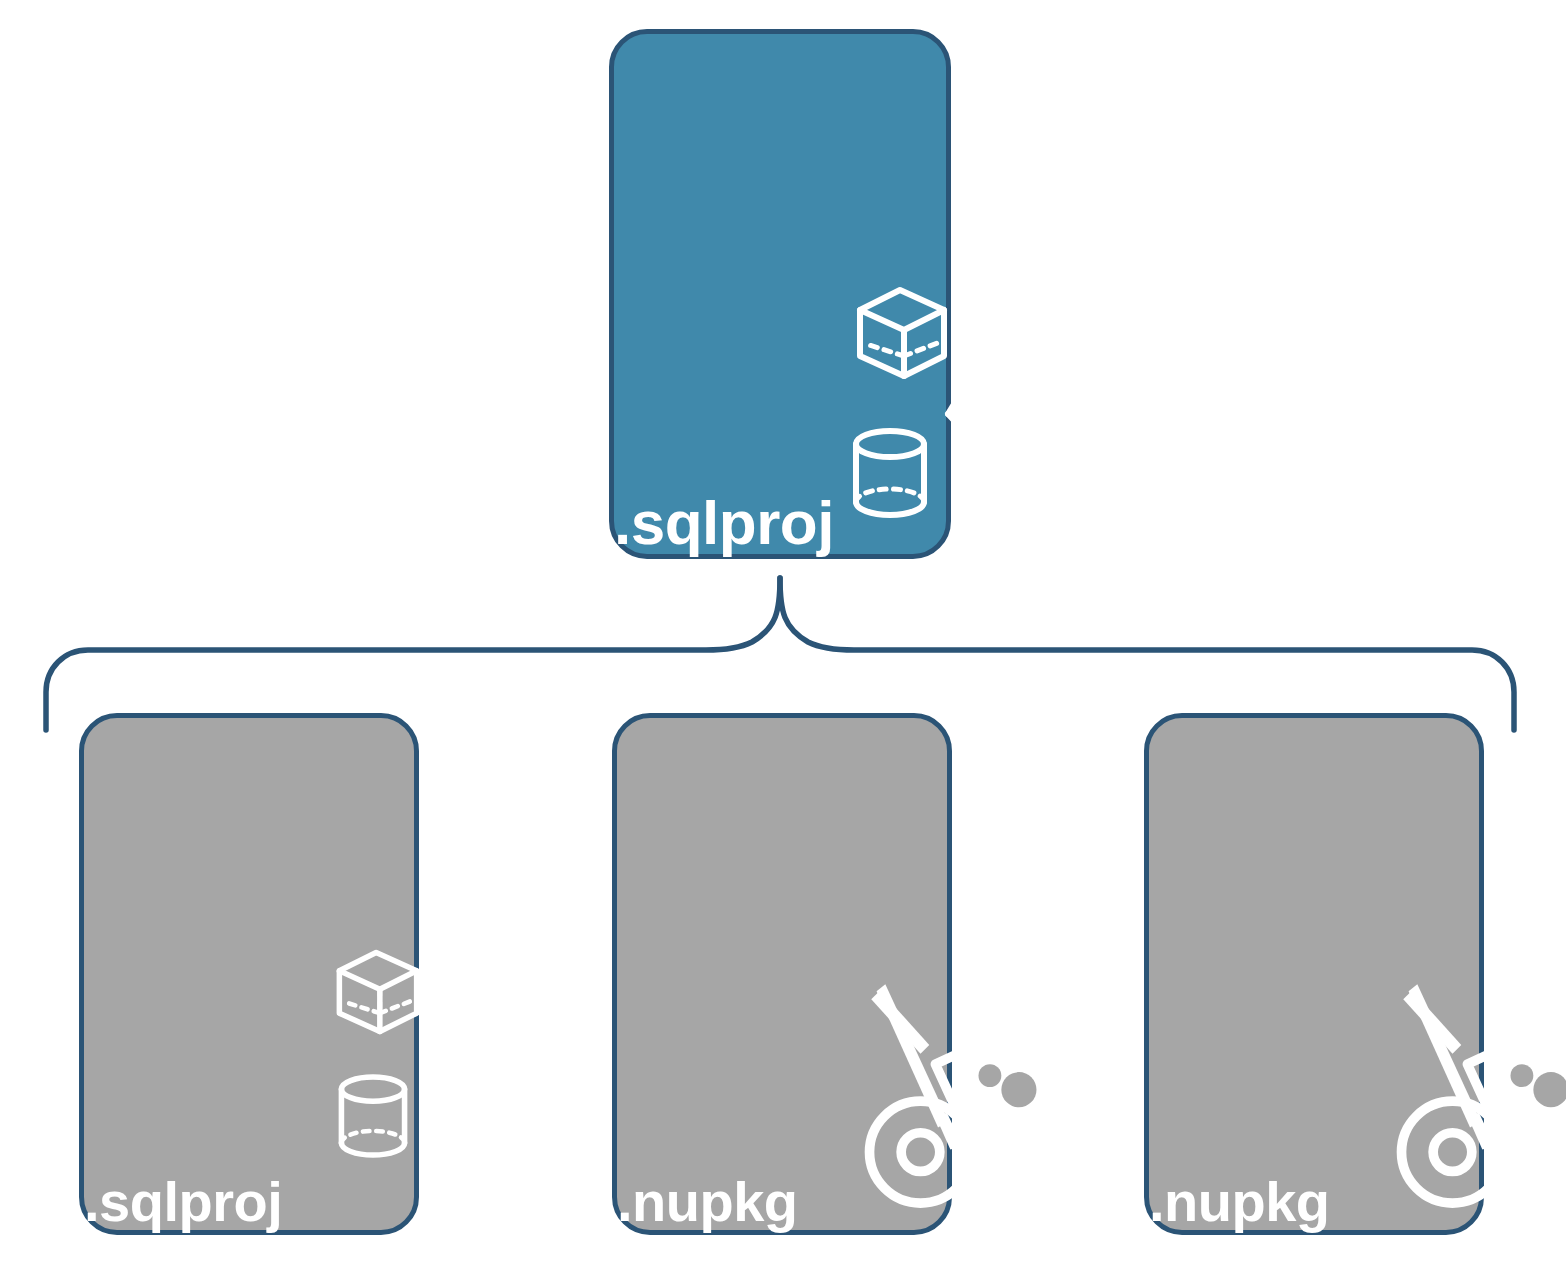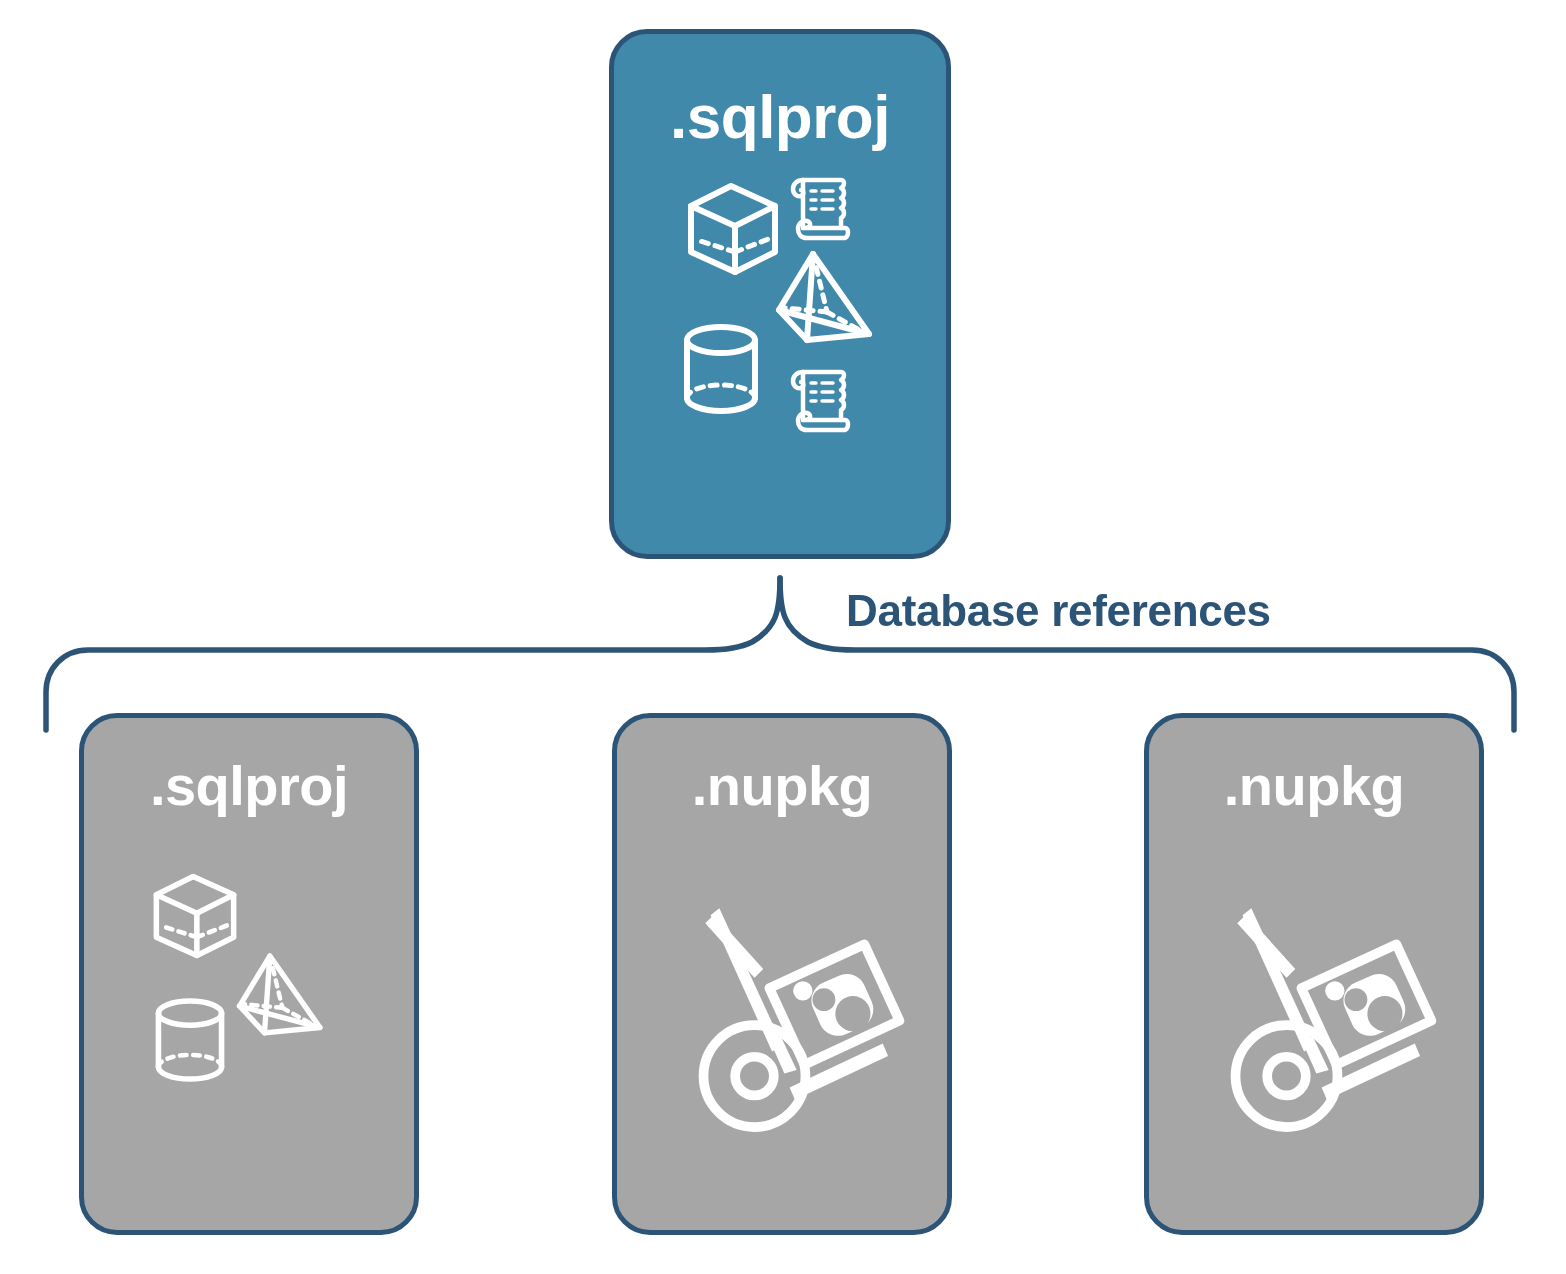--- a/index.html
+++ b/index.html
@@ -19,22 +19,22 @@
     left: 0; top: 0;
     width: 1566px;
     height: 1274px;
   }
   .node {
     position: absolute;
     box-sizing: border-box;
     border: 5px solid #2b5476;
     border-radius: 38px;
     display: flex;
-    flex-direction: column;
-    align-items: center;
+    flex-direction: row;
+    align-items: flex-end;
   }
   .node-blue { background: #4089ab; }
   .node-gray { background: #a6a6a6; }
 
   .node-title {
     color: #ffffff;
     font-weight: bold;
     letter-spacing: -0.5px;
     line-height: 1;
     user-select: none;
@@ -201,21 +201,20 @@
                L46 730"></path>
       <path d="M780 578
                C780 612 784 628 808 642
                C820 648 836 650 854 650
                L1472 650
                C1496 650 1514 668 1514 692
                L1514 730"></path>
     </g>
   </svg>
 
-  <div id="brace-label">Database references</div>
 
   <div class="node node-gray" id="node-sqlproj">
     <div class="node-title">.sqlproj</div>
     <div class="icon-area">
 
       <svg class="svg-icon" style="left:50px; top:36px;" width="92" height="92" viewBox="0 0 100 98">
         <g fill="none" stroke="#ffffff" stroke-width="6" stroke-linejoin="round" stroke-linecap="round">
           <path d="M8 26 L48 6 L92 26 L92 72 L52 92 L8 72 Z"></path>
           <path d="M8 26 L52 46 L92 26"></path>
           <path d="M52 46 L52 92"></path>

